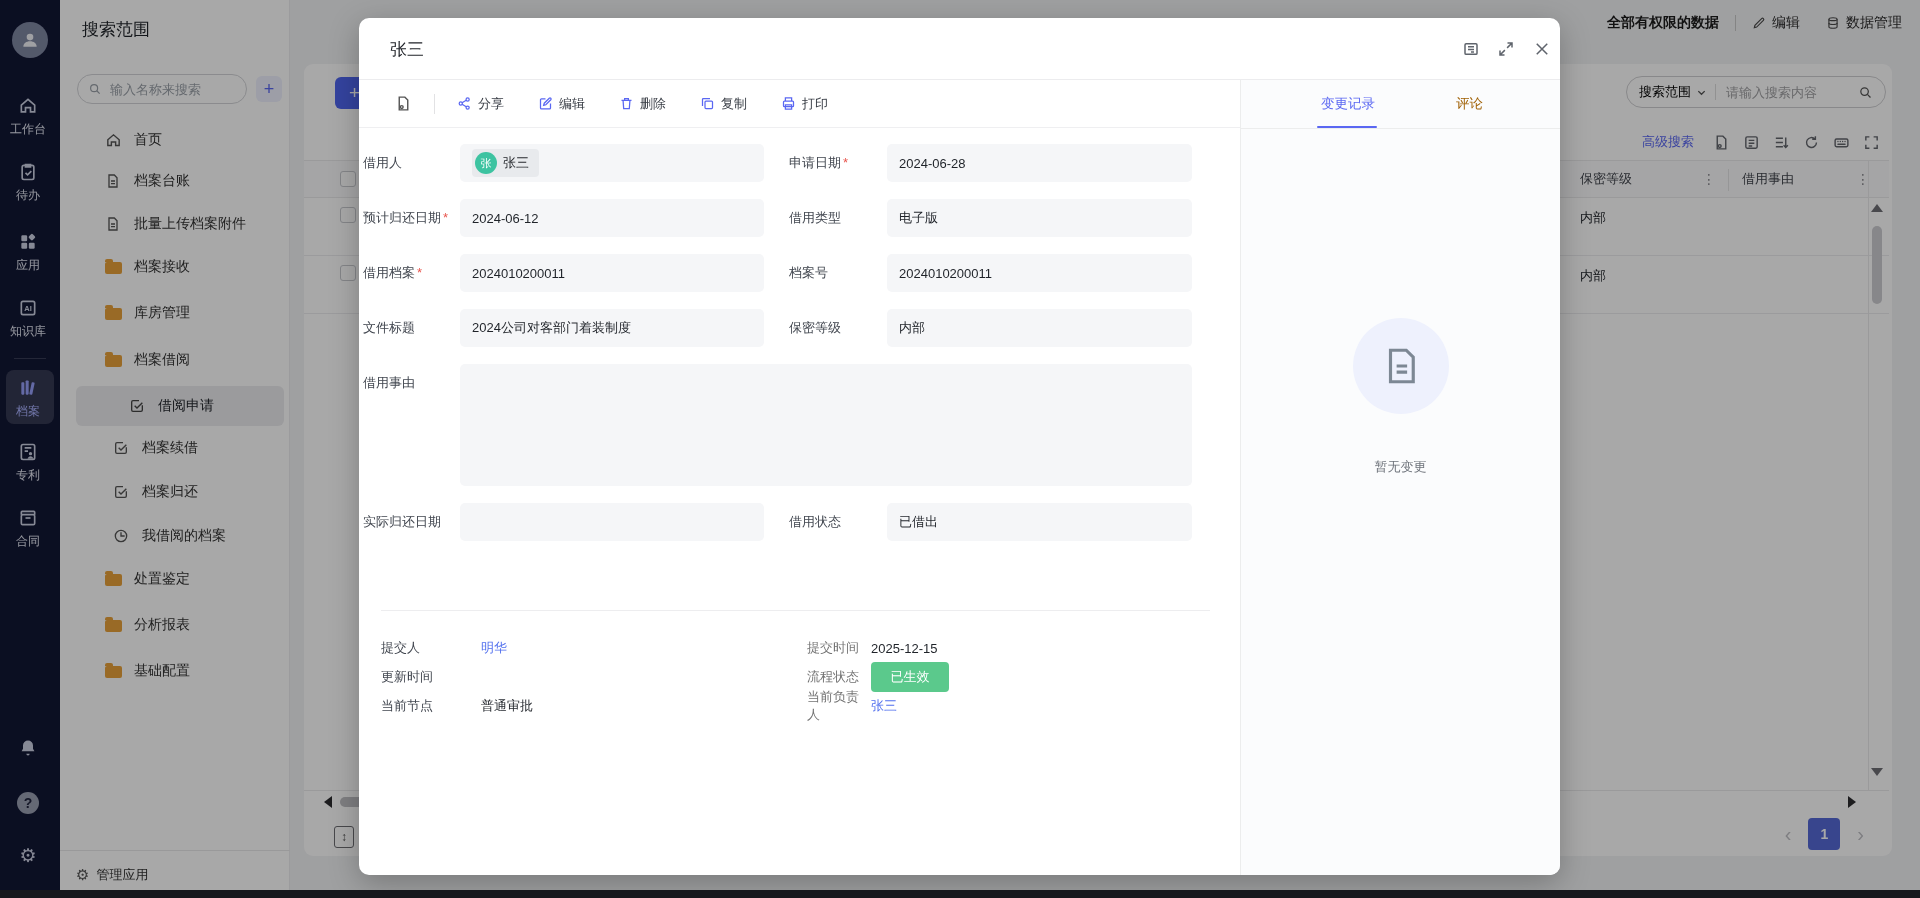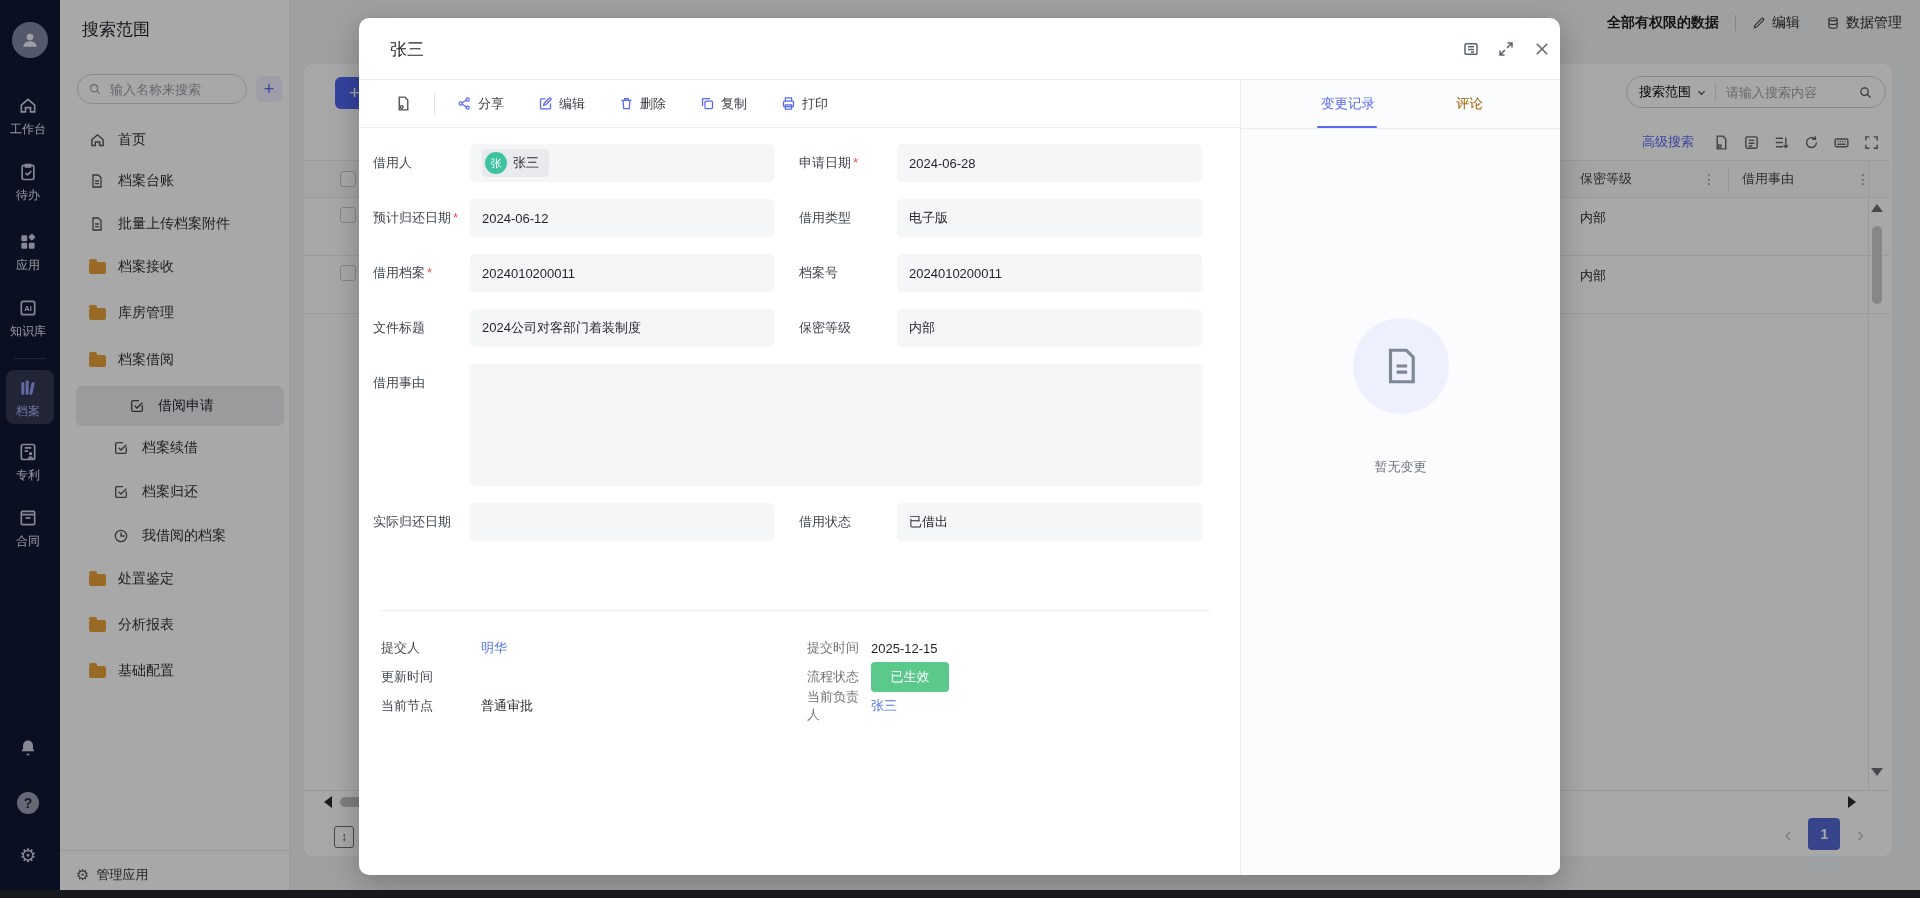--- a/index.html
+++ b/index.html
@@ -26,21 +26,21 @@
            border-right:1px solid #ececee;box-sizing:border-box}
   .sb-title{position:absolute;left:22px;top:18px;font-size:17px;font-weight:500;color:#1f2329}
   .sb-search{position:absolute;left:17px;top:74px;width:170px;height:30px;border:1.5px solid #d3d4d8;
              border-radius:16px;display:flex;align-items:center;padding:0 10px;box-sizing:border-box;color:#9aa0a8}
   .sb-search input{border:none;outline:none;background:transparent;font-size:13px;width:120px;margin-left:6px;
                    color:#333;font-family:inherit}
   .sb-search input::placeholder{color:#9aa0a8}
   .sb-add{position:absolute;left:196px;top:76px;width:26px;height:26px;border-radius:6px;background:#eef0fd;
           color:#5a67f2;font-size:18px;display:flex;align-items:center;justify-content:center;cursor:pointer}
   .sb-item{position:absolute;left:0;width:230px;height:34px;display:flex;align-items:center;cursor:pointer;
-           font-size:14px;color:#333;box-sizing:border-box;padding-left:28px}
+           font-size:14px;color:#333;box-sizing:border-box;padding-left:44px}
   .sb-item .mic{width:18px;display:flex;justify-content:center;margin-right:12px;color:#555}
   .sb-item.child{padding-left:52px}
   .sb-item.active{left:16px;width:208px;height:40px;background:#ececef;border-radius:6px;color:#1f2329}
   .sb-item.active .mic{color:#444}
   .folder{width:17px;height:12px;background:#e9a23b;border-radius:2px;position:relative;margin-top:2px}
   .folder::before{content:"";position:absolute;top:-3px;left:0;width:8px;height:3px;background:#e9a23b;
                   border-radius:2px 2px 0 0}
   .sb-footer{position:absolute;left:0;bottom:0;width:230px;height:48px;border-top:1px solid #e8e8ea;
              display:flex;align-items:center;padding-left:16px;box-sizing:border-box;font-size:13px;color:#333;cursor:pointer}
   .sb-footer .gear{font-size:15px;color:#555;margin-right:7px}
@@ -98,21 +98,21 @@
   .m-head{position:absolute;left:0;top:0;right:0;height:62px;border-bottom:1px solid #ececee;box-sizing:border-box}
   .m-title{position:absolute;left:31px;top:20px;font-size:17px;color:#202329}
   .m-hic{position:absolute;top:22px;color:#5f646c;cursor:pointer}
   .m-body{position:absolute;left:0;top:62px;right:0;bottom:0;display:flex}
   .m-left{width:881px;position:relative;flex-shrink:0}
   .m-toolbar{height:48px;border-bottom:1px solid #efeff1;display:flex;align-items:center;padding-left:36px;box-sizing:border-box}
   .t-file{color:#555;cursor:pointer}
   .t-div{width:1px;height:20px;background:#e2e2e4;margin:0 22px}
   .t-act{display:flex;align-items:center;gap:6px;font-size:13px;color:#383d45;cursor:pointer;margin-right:34px}
   .t-act .aic{color:#5a67f2}
-  .m-form{padding:16px 30px 0 14px}
+  .m-form{padding:16px 30px 0 4px}
   .frow{display:flex;margin-bottom:17px}
   .flabel{width:97px;font-size:13px;color:#41464f;line-height:38px;flex-shrink:0}
   .flabel2{width:98px;font-size:13px;color:#41464f;line-height:38px;flex-shrink:0}
   .star{color:#e8554d;margin-left:2px}
   .ffield{width:304px;height:38px;background:#f5f6f8;border-radius:5px;padding:0 12px;box-sizing:border-box;
           font-size:13px;color:#1f2329;display:flex;align-items:center}
   .ffield2{width:305px;height:38px;background:#f5f6f8;border-radius:5px;padding:0 12px;box-sizing:border-box;
            font-size:13px;color:#1f2329;display:flex;align-items:center}
   .fgap{width:25px;flex-shrink:0}
   .fwide{width:732px;height:122px;background:#f5f6f8;border-radius:5px}

